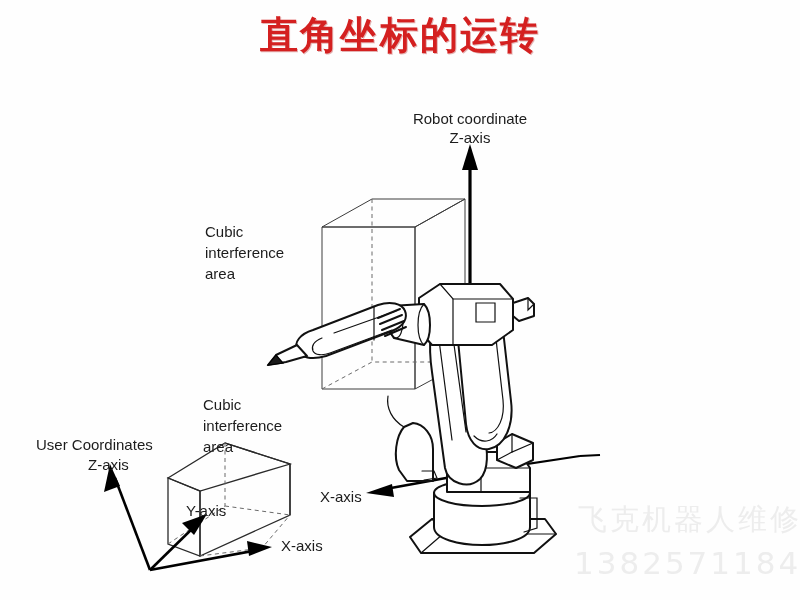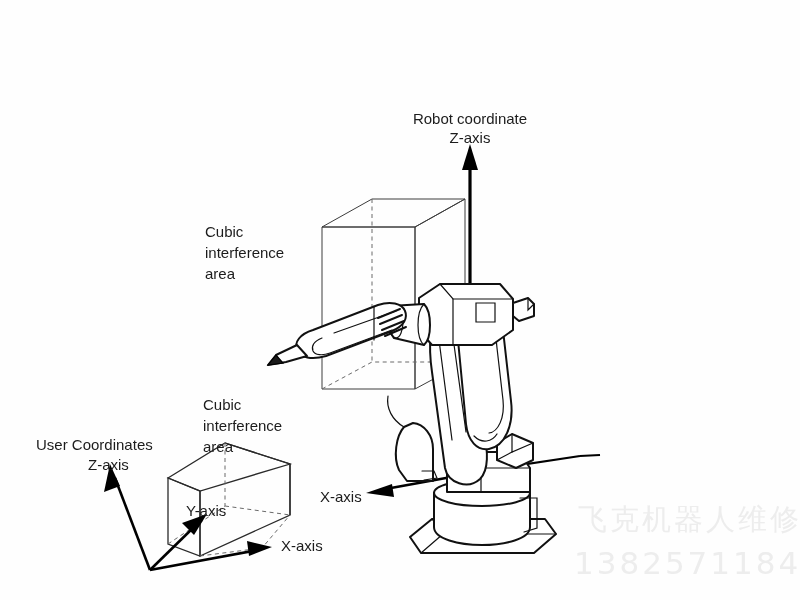--- a/index.html
+++ b/index.html
@@ -68,20 +68,21 @@
   .axis   { fill: none; stroke: #000000; stroke-width: 3.2; }
   .axis2  { fill: none; stroke: #000000; stroke-width: 2.6; }
   .floor  { fill: none; stroke: #000000; stroke-width: 2.2; }
   .dark   { fill: #1a1a1a; stroke: #000; stroke-width: 1.2; }
 </style>
 </head>
 <body>
 
 <div id="slide">
 
+  <div id="title">直角坐标的运转</div>
 
   <svg id="figure" width="800" height="600" viewBox="0 0 800 600">
 
     <g>
 
       <path class="thin" d="M322 227 L322 389 L415 389 L415 227 Z"></path>
 
       <path class="thin" d="M322 227 L372 199 L465 199 L415 227 Z"></path>
 
       <path class="thin" d="M415 227 L465 199 L465 362 L415 389 Z"></path>

